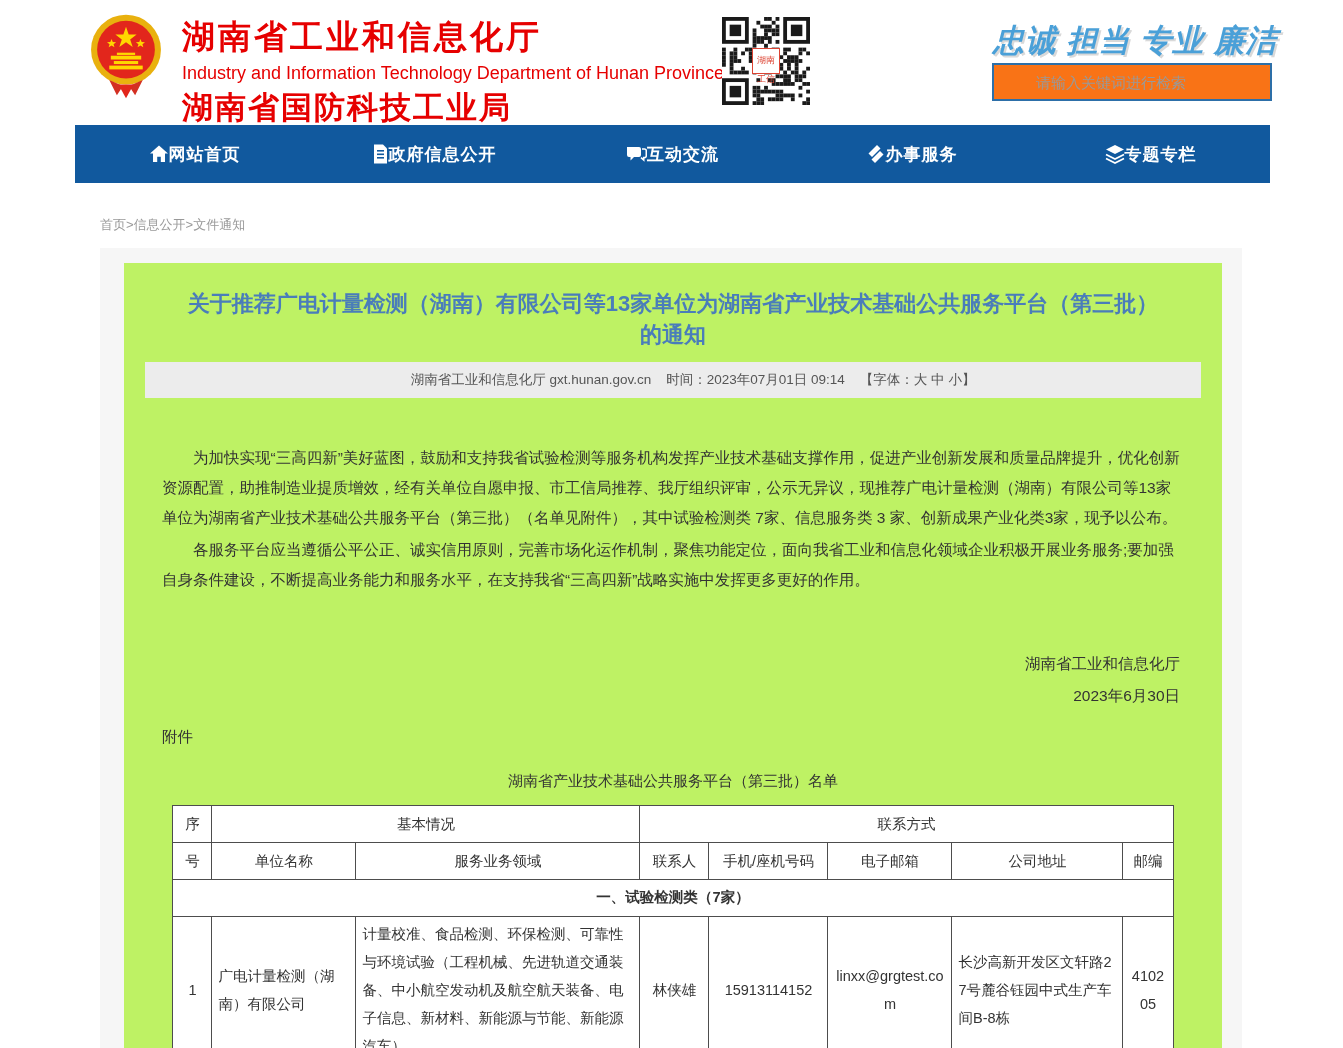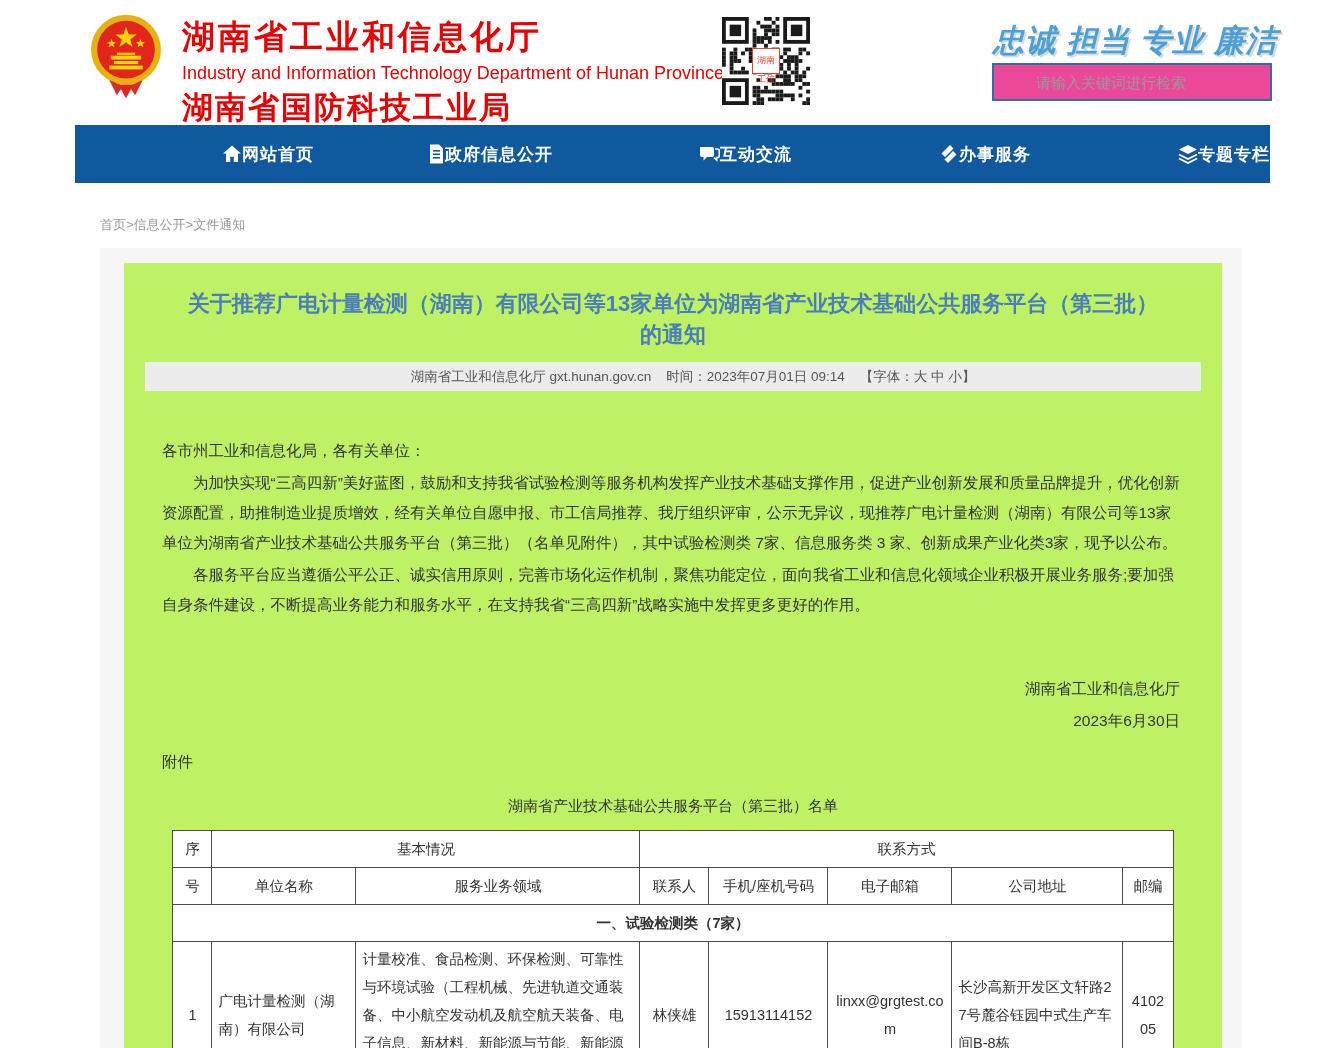--- a/index.html
+++ b/index.html
@@ -15,60 +15,60 @@
   .org-en  { font-size:18px; color:#e60000; margin-top:3px; white-space:nowrap; }
   .org-cn2 { font-size:31px; font-weight:bold; color:#e60000; letter-spacing:2px; margin-top:3px; white-space:nowrap; }
   .qr { position:absolute; left:722px; top:17px; width:88px; height:88px; background:#fff; }
   .qr-seal { position:absolute; left:50%; top:50%; transform:translate(-50%,-50%);
     background:#fff; border:1px solid #d43; color:#d43; width:28px; height:26px;
     font-size:9px; line-height:19px; text-align:center; padding-top:2px; }
   .slogan { position:absolute; left:993px; top:20px; width:290px; font-size:31px; font-weight:bold;
     font-style:italic; color:#4aa0d8; white-space:nowrap; letter-spacing:1px;
     text-shadow:2px 2px 0 #d9d9d9; }
   .searchbox { position:absolute; left:992px; top:63px; width:280px; height:38px;
-    border:2px solid #2d6fa8; background:#ec4899; }
+    border:2px solid #2d6fa8; background:#f97316; }
   .searchbox input { width:100%; height:100%; border:none; outline:none; padding-left:42px;
     font-size:15px; color:#333; font-family:inherit; background:transparent; }
   .searchbox input::placeholder { color:#999; }
 
   
   .nav { position:absolute; left:75px; top:125px; width:1195px; height:58px;
     background:#11599e; display:flex; align-items:stretch; }
-  .nav-item { flex:1; display:flex; align-items:center; justify-content:flex-end; gap:0;
+  .nav-item { flex:1; display:flex; align-items:center; justify-content:center; gap:0;
     color:#fff; font-size:17px; font-weight:bold; cursor:pointer; letter-spacing:1px; }
   .nav-item svg { display:block; }
 
   
   .breadcrumb { position:absolute; left:100px; top:216px; font-size:13px; color:#999; }
   .breadcrumb span.link { cursor:pointer; }
 
   
   .card { position:absolute; left:100px; top:248px; width:1142px; height:800px; background:#f6f6f6; }
   .article { position:absolute; left:24px; top:15px; width:1098px; height:785px; background:#bef264; overflow:hidden; }
 
   .title { margin:25px 55px 0; text-align:center; font-size:22px; font-weight:bold;
     color:#4a7dba; line-height:31px; }
-  .meta { margin:12px 21px 0 21px; height:29px; background:#ececec; display:flex;
+  .meta { margin:12px 21px 0 21px; height:36px; background:#ececec; display:flex;
     align-items:center; justify-content:center; font-size:13.5px; color:#555; white-space:pre;padding-left:40px; }
   .meta .fsize { cursor:pointer; }
 
   .body { margin:45px 38px 0; font-size:15.5px; color:#333; line-height:30px; }
   .body p { margin:0 0 2px; }
   .body p.indent { text-indent:2em; }
   .body p.attach-line { margin-top:18px; text-indent:2em; }
   .sign { margin-top:53px; text-align:right; line-height:32px; padding-right:4px; }
   .attach-label { margin-top:10px; }
 
   .tbl-title { margin-top:14px; text-align:center; font-size:15px; font-weight:normal; color:#333; }
   table.list { border-collapse:collapse; width:1000px; margin:9px auto 0; table-layout:fixed;
     font-size:14.5px; color:#333; }
   table.list td { border:1px solid #4d4d4d; padding:3px 6px; text-align:center; vertical-align:middle;
     background:#fff; word-break:break-all; }
   table.list tr.hdr td { height:30px; }
-  table.list td.section { font-weight:bold; height:30px; }
+  table.list td.section { font-weight:bold; height:30px;font-family:Liberation Mono, monospace; }
   table.list td.left { text-align:left; }
   table.list tr.data td { height:110px; line-height:28px; }
 </style>
 </head>
 <body>
 
 <div class="header">
 
   <svg class="emblem" viewBox="0 0 100 118">
     <circle cx="50" cy="48" r="46" fill="#e9b10e"></circle>
@@ -318,21 +318,20 @@
 </div>
 
 <div class="card">
   <div class="article">
 
     <div class="title">关于推荐广电计量检测（湖南）有限公司等13家单位为湖南省产业技术基础公共服务平台（第三批）的通知</div>
 
     <div class="meta"><span>湖南省工业和信息化厅 gxt.hunan.gov.cn</span><span>    </span><span>时间：2023年07月01日 09:14</span><span>    </span><span>【字体：</span><span class="fsize">大</span><span> </span><span class="fsize">中</span><span> </span><span class="fsize">小</span><span>】</span></div>
 
     <div class="body">
-      <p>各市州工业和信息化局，各有关单位：</p>
       <p class="indent">为加快实现“三高四新”美好蓝图，鼓励和支持我省试验检测等服务机构发挥产业技术基础支撑作用，促进产业创新发展和质量品牌提升，优化创新资源配置，助推制造业提质增效，经有关单位自愿申报、市工信局推荐、我厅组织评审，公示无异议，现推荐广电计量检测（湖南）有限公司等13家单位为湖南省产业技术基础公共服务平台（第三批）（名单见附件），其中试验检测类 7家、信息服务类 3 家、创新成果产业化类3家，现予以公布。</p>
       <p class="indent">各服务平台应当遵循公平公正、诚实信用原则，完善市场化运作机制，聚焦功能定位，面向我省工业和信息化领域企业积极开展业务服务;要加强自身条件建设，不断提高业务能力和服务水平，在支持我省“三高四新”战略实施中发挥更多更好的作用。</p>
 
       <div class="sign">
         <div>湖南省工业和信息化厅</div>
         <div>2023年6月30日</div>
       </div>
 
       <div class="attach-label">附件</div>
 

